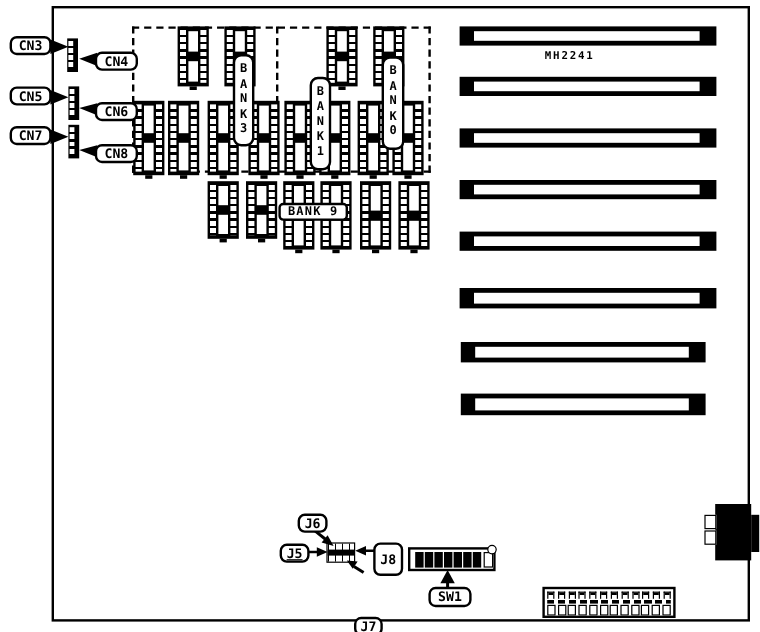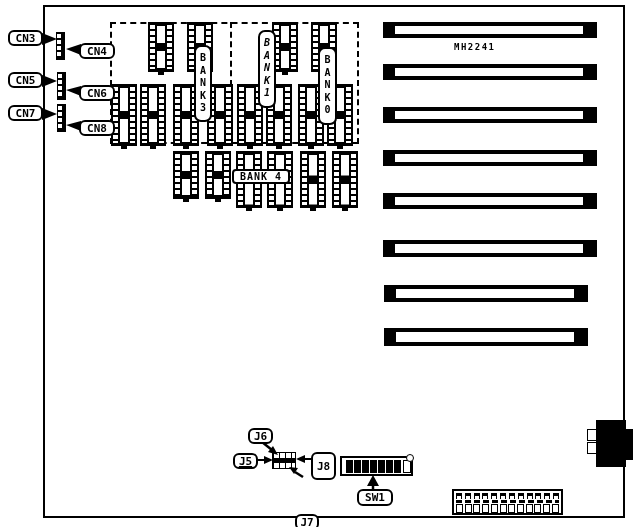--- a/index.html
+++ b/index.html
@@ -147,23 +147,23 @@
       <i></i>
     </div>
   <div class="abs socket" style="left:300px;top:151px;width:26px;height:57px;">
       <i></i>
     </div>
   <div class="abs socket" style="left:332px;top:151px;width:26px;height:57px;">
       <i></i>
     </div>
 
   <div class="abs vpill" style="left:194px;top:45px;width:18px;height:77px;">BANK3</div>
-  <div class="abs vpill" style="left:258px;top:30px;width:18px;height:78px;font-style:italic;">BANK1</div>
+  <div class="abs vpill" style="left:258px;top:64px;width:18px;height:78px;">BANK1</div>
   <div class="abs vpill" style="left:318px;top:47px;width:19px;height:78px;">BANK0</div>
-  <div class="abs hpill" style="left:232px;top:169px;width:58px;height:15px;">BANK 4</div>
+  <div class="abs hpill" style="left:232px;top:169px;width:58px;height:15px;">BANK 9</div>
 
   <div class="abs edgecon" style="left:56px;top:32px;width:9px;height:28px;"></div>
   <div class="abs edgecon" style="left:57px;top:72px;width:9px;height:28px;"></div>
   <div class="abs edgecon" style="left:57px;top:104px;width:9px;height:28px;"></div>
 
   <div class="abs pill" style="left:8px;top:30px;width:35px;height:16px;">CN3</div>
   <div class="abs pill" style="left:79px;top:43px;width:36px;height:16px;text-align:right;">CN4</div>
   <div class="abs pill" style="left:8px;top:72px;width:35px;height:16px;">CN5</div>
   <div class="abs pill" style="left:79px;top:85px;width:36px;height:16px;">CN6</div>
   <div class="abs pill" style="left:8px;top:105px;width:35px;height:16px;">CN7</div>

